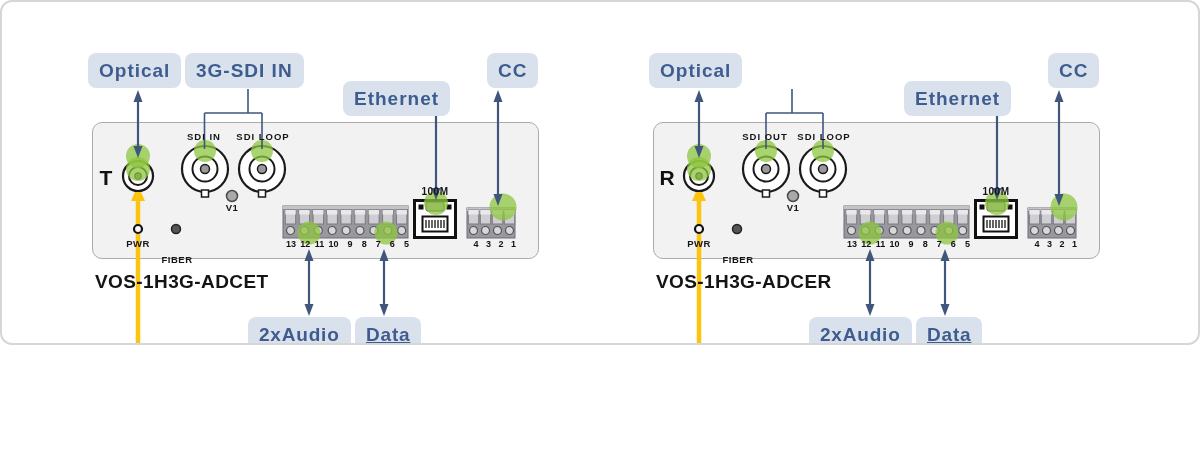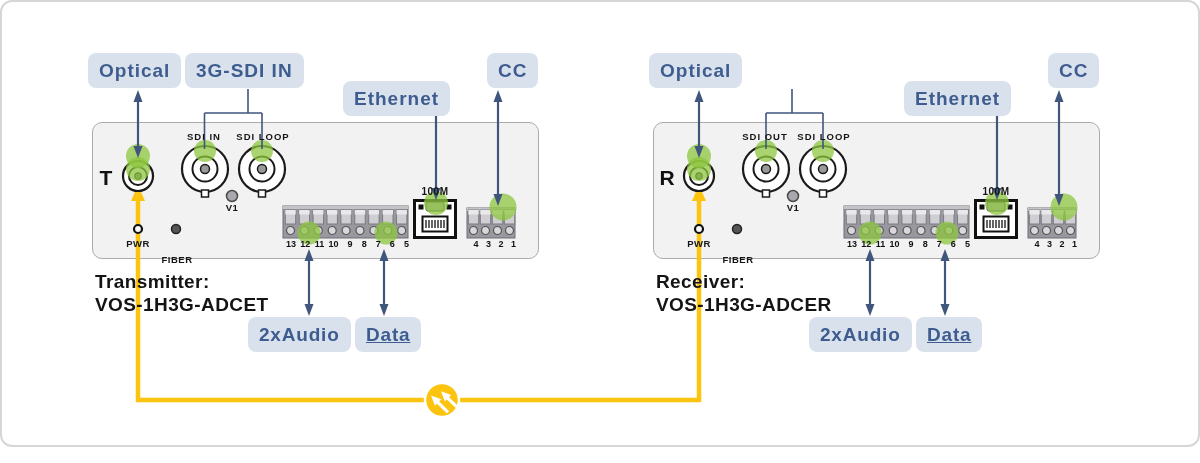--- a/index.html
+++ b/index.html
@@ -4,21 +4,21 @@
 <style>
   :root{
     --accent-green:#8DC63F;
     --fiber-yellow:#FCC30F;
     --arrow-blue:#40567D;
     --label-bg:#D9E2EC;
     --label-text:#3E5C8F;
   }
   html,body{margin:0;padding:0;background:#fff;}
   #stage{
-    position:relative;width:1200px;height:447px;background:#ffffff;overflow:hidden;
+    position:relative;width:1200px;height:345px;background:#ffffff;overflow:hidden;
     font-family:"Liberation Sans",sans-serif;
   }
   .frame{position:absolute;inset:0;border:2px solid #D6D6D6;border-radius:12px;box-sizing:border-box;pointer-events:none;}
   .panel{
     position:absolute;top:122px;width:447px;height:137px;background:#F2F2F3;
     border:1px solid #ABABAE;border-radius:10px;box-sizing:border-box;
   }
   .dev{position:absolute;top:0;width:639px;height:463px;}
   .devsvg,.fibersvg{position:absolute;left:0;top:0;pointer-events:none;}
   .lbl{
@@ -210,21 +210,20 @@
       <span>5</span>
     </div>
     <div class="nums nums4">
       <span>4</span>
       <span>3</span>
       <span>2</span>
       <span>1</span>
     </div>
 
     <div class="caption">
-      <div>Transmitter:</div>
       <div>VOS-1H3G-ADCET</div>
     </div>
 
     <div class="lbl box-audio">2xAudio</div>
     <div class="lbl box-data">Data</div>
   </div>
 
   <div class="dev" style="left:561px">
     <svg class="devsvg" width="639" height="463" viewBox="0 0 639 463">
       <g>
@@ -336,21 +335,20 @@
       <span>5</span>
     </div>
     <div class="nums nums4">
       <span>4</span>
       <span>3</span>
       <span>2</span>
       <span>1</span>
     </div>
 
     <div class="caption">
-      <div>Receiver:</div>
       <div>VOS-1H3G-ADCER</div>
     </div>
 
     <div class="lbl box-audio">2xAudio</div>
     <div class="lbl box-data">Data</div>
   </div>
 
   <div class="frame"></div>
 </div>
 

